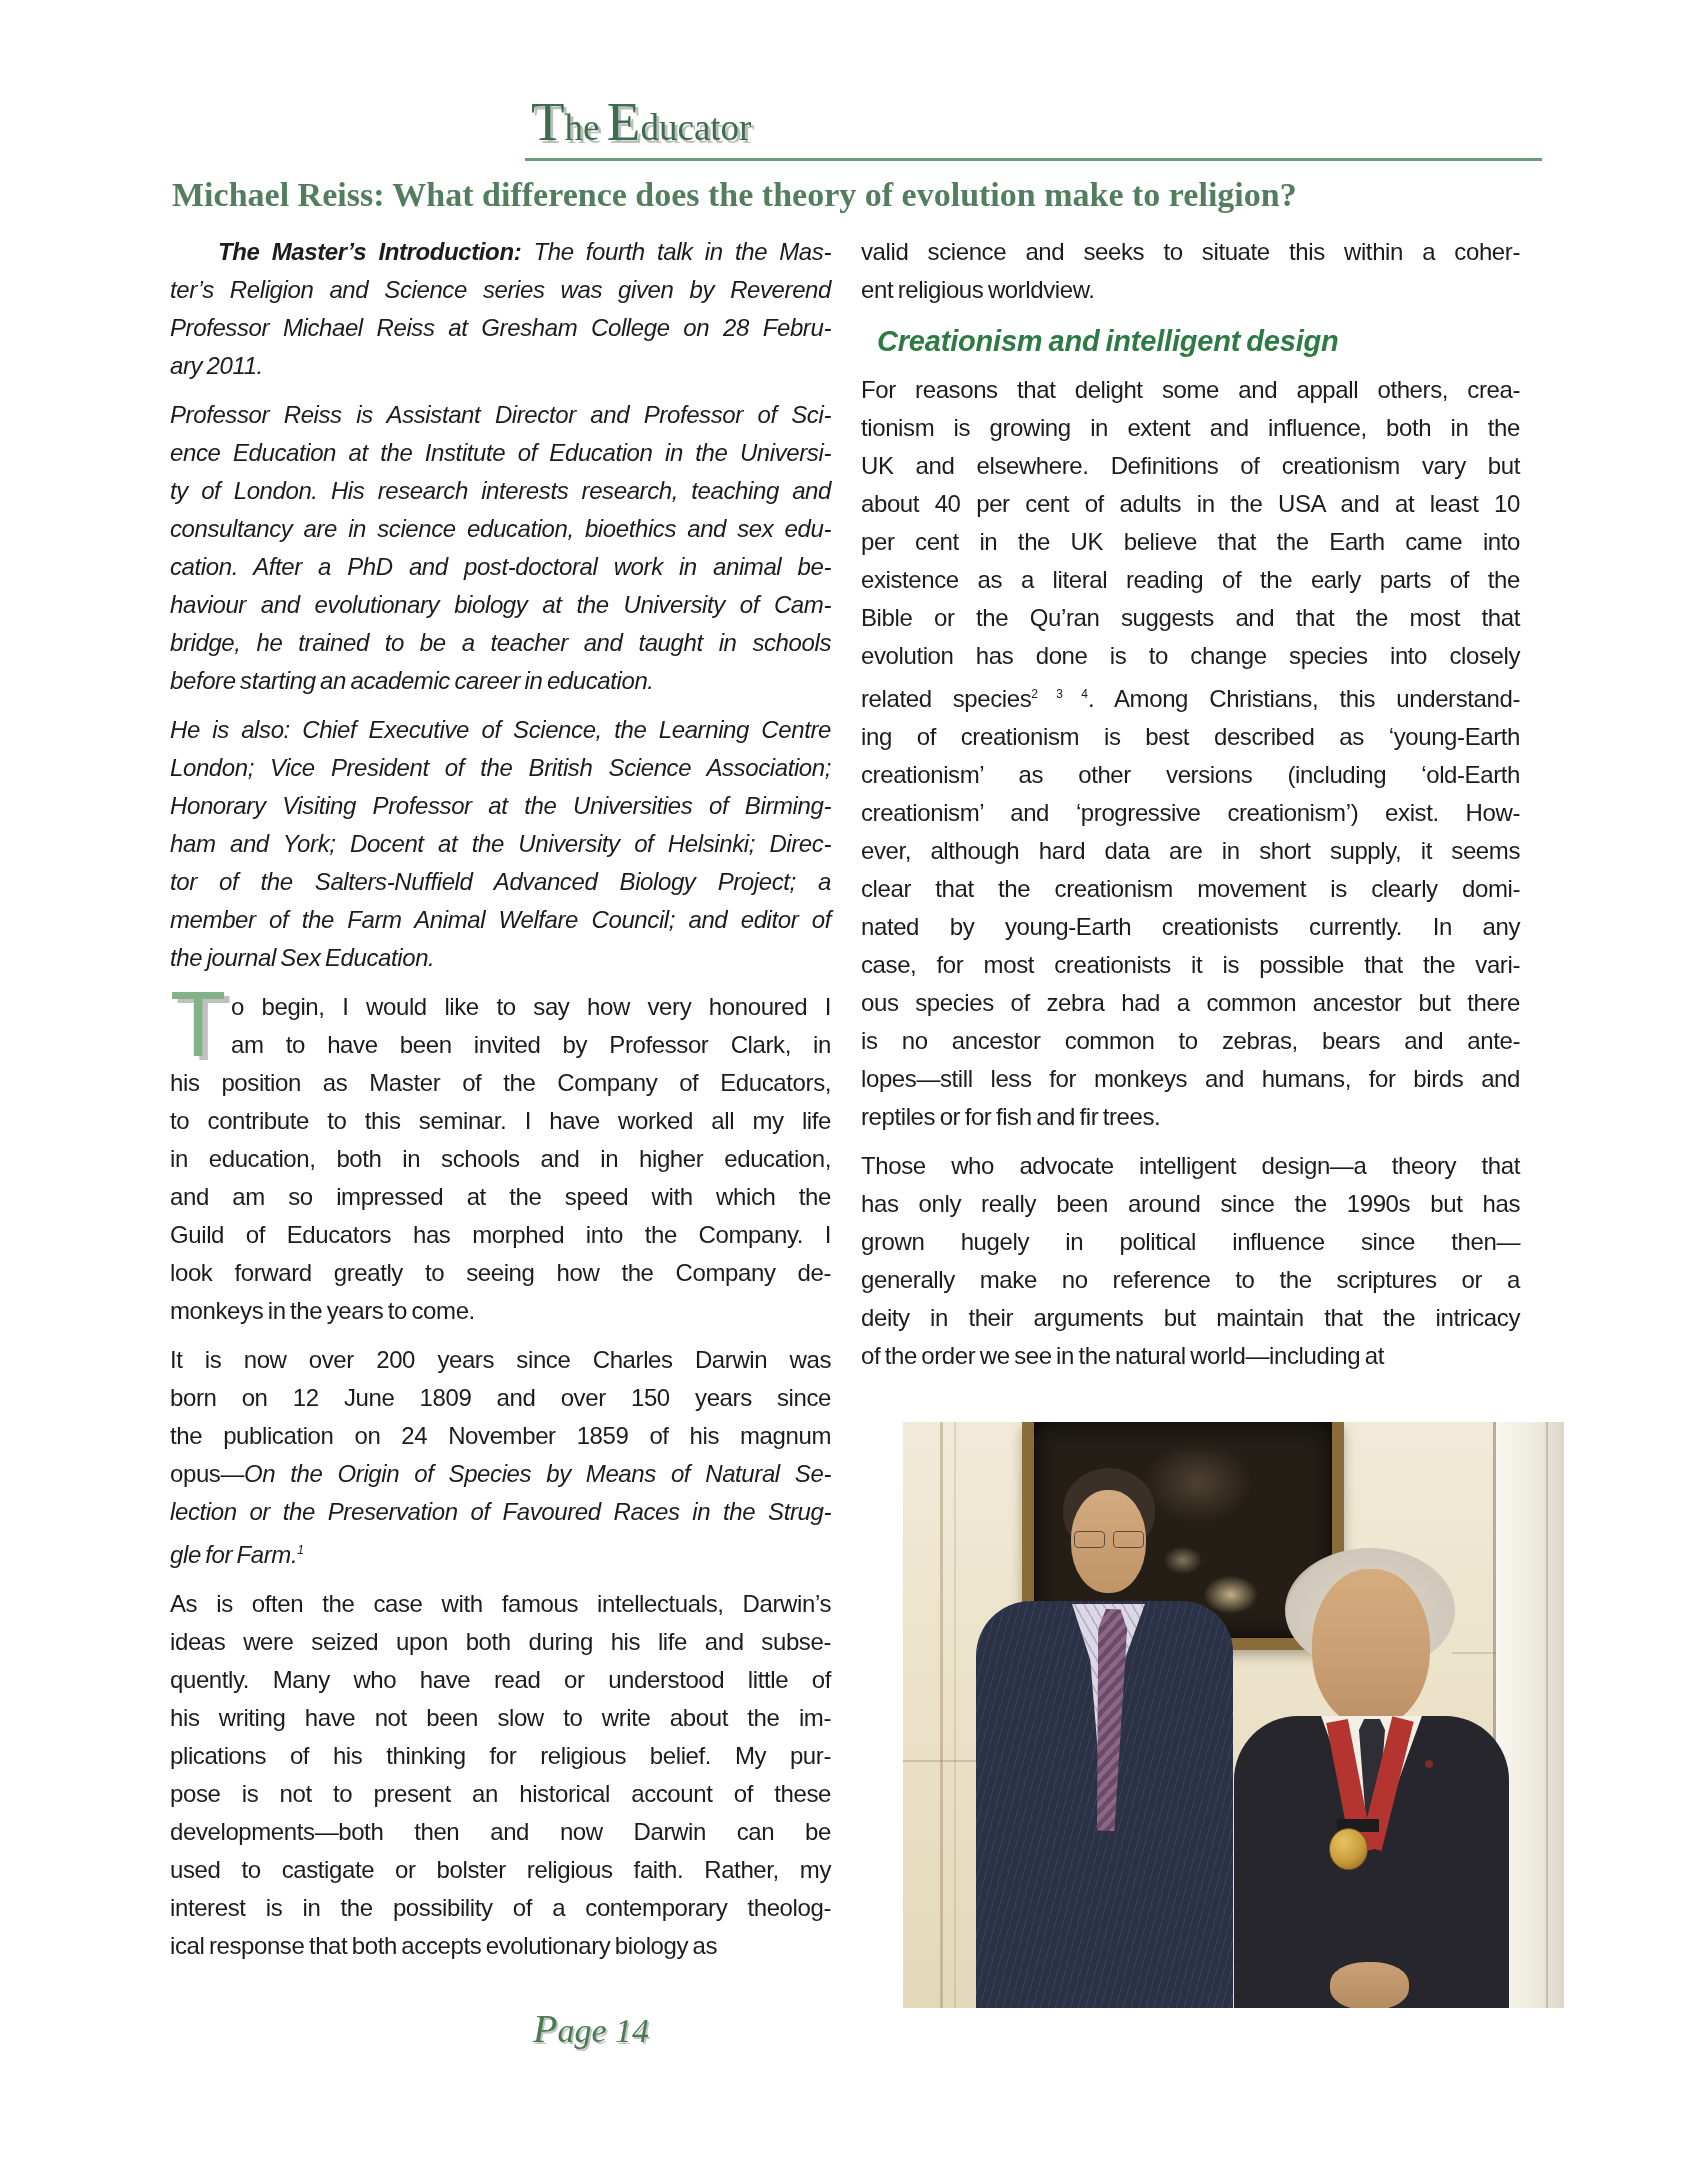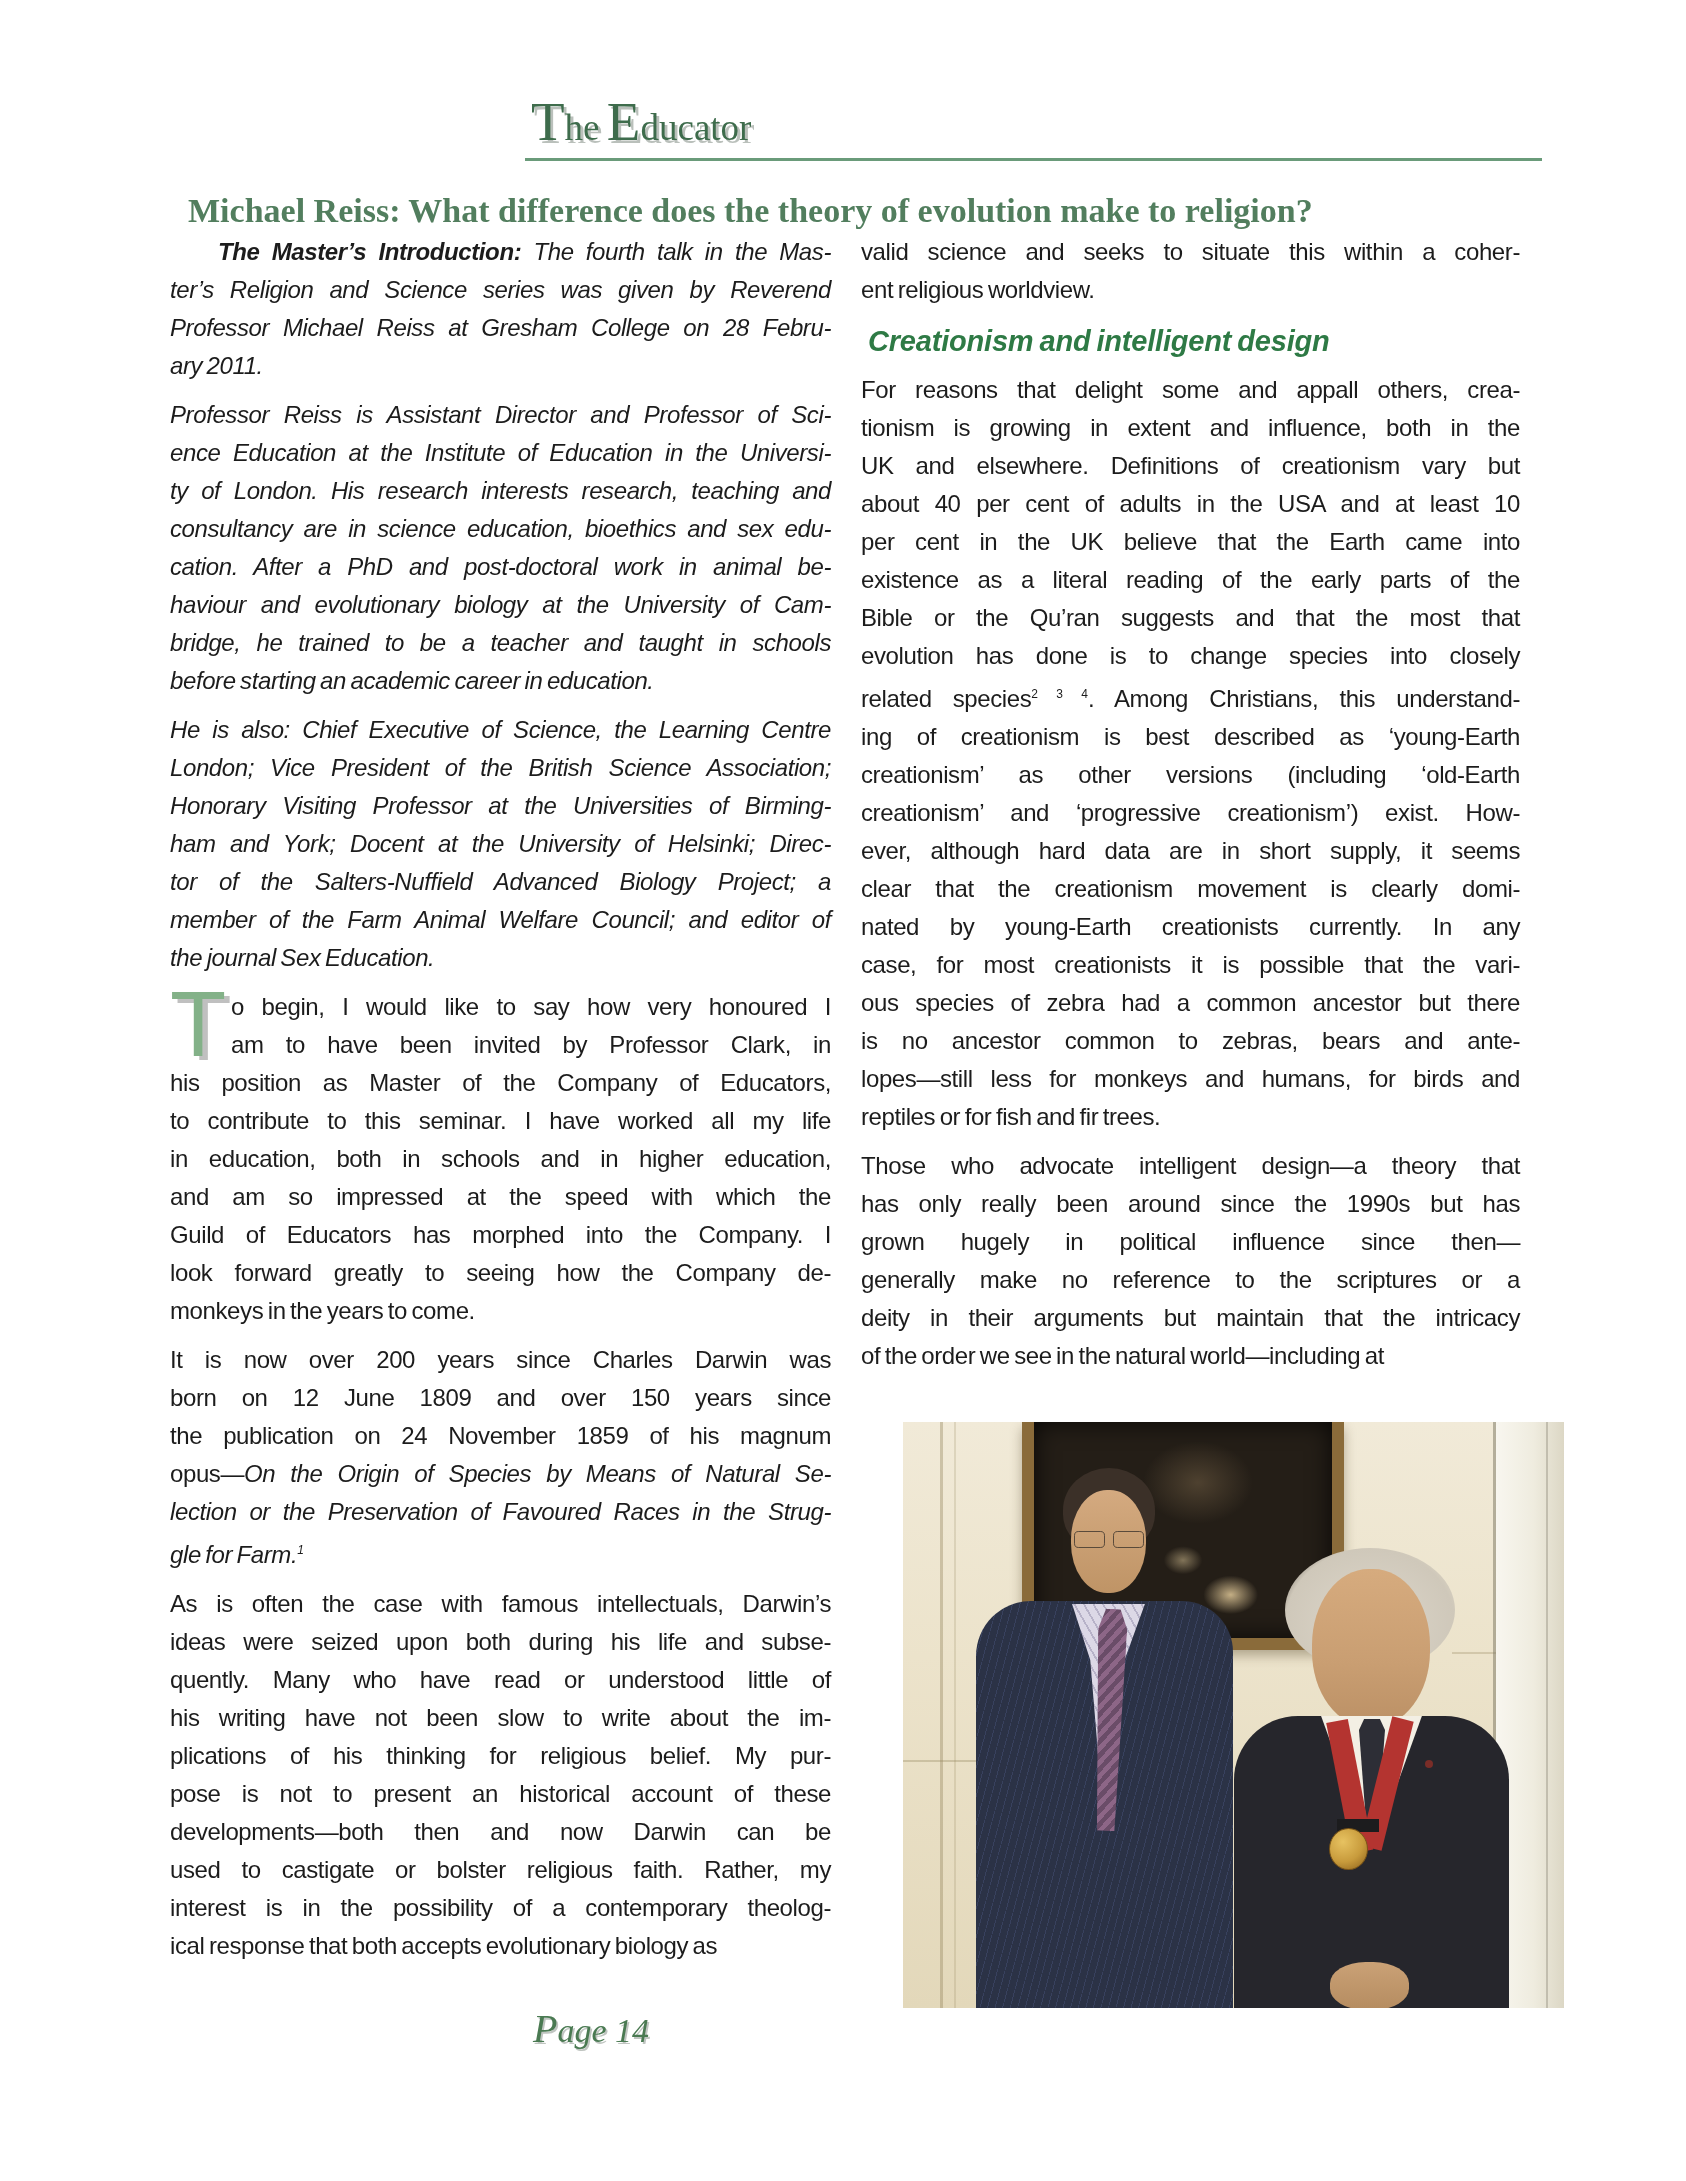--- a/index.html
+++ b/index.html
@@ -7,37 +7,37 @@
   .page{position:relative;width:1686px;height:2182px;background:#ffffff;overflow:hidden;}
 
   
   .masthead{position:absolute;left:531px;top:90px;color:var(--masthead-green,#3e6c4c);
     font-family:"Liberation Serif",serif;font-size:37px;line-height:64px;
     text-shadow:2.8px 2.8px 0 rgba(130,140,132,.55);}
   .mh-word{display:inline-block;margin-right:7.3px;}
   .mh-word::first-letter{font-size:55px;}
   .rule{position:absolute;left:525px;top:158px;width:1017px;height:2.8px;background:var(--rule-green,#6a9b7a);}
 
-  .title{position:absolute;left:172px;top:173px;margin:16px;font-family:"Liberation Serif",serif;
+  .title{position:absolute;left:172px;top:173px;margin:0;font-family:"Liberation Serif",serif;
     font-weight:bold;font-size:34px;line-height:44px;color:var(--title-green,#527e5e);white-space:nowrap;letter-spacing:0px;}
 
   
   .col{position:absolute;top:233px;width:661px;font-size:24px;line-height:38px;
     color:var(--text-color,#1c1c1c);letter-spacing:-0.4px;word-spacing:-1.8px;}
   .col-left{left:170px;}
   .col-right{left:861px;width:659px;}
   .para{margin:0 0 11px 0;}
   .para.it{font-style:italic;}
   .ln{text-align:justify;text-align-last:justify;}
   .ln.last{text-align-last:left;}
   .sb{font-weight:bold;margin-left:48px;}
   .si{font-style:italic;}
   .sup{font-size:12px;vertical-align:super;letter-spacing:0;}
   .h2{color:var(--heading-green,#2e7a45);font-weight:bold;font-style:italic;font-size:29px;
-    line-height:40px;margin:12px 0 10px 7px;letter-spacing:-0.2px;text-align:left;}
+    line-height:40px;margin:12px 0 10px 16px;letter-spacing:-0.2px;text-align:left;}
   .dropcap{float:left;width:61px;height:76px;font-size:92px;line-height:73px;
     color:var(--dropcap-green,#83b188);text-shadow:5.5px 3.7px 0 rgba(150,150,150,.6);}
 
   
   .pagenum{position:absolute;left:533px;top:2009px;color:var(--page-green,#4a7a52);
     font-family:"Liberation Serif",serif;font-size:34px;line-height:40px;
     text-shadow:1.8px 1.8px 0 rgba(130,140,132,.5);font-style:italic;}
   .pagenum::first-letter{font-size:40px;}
 
   

